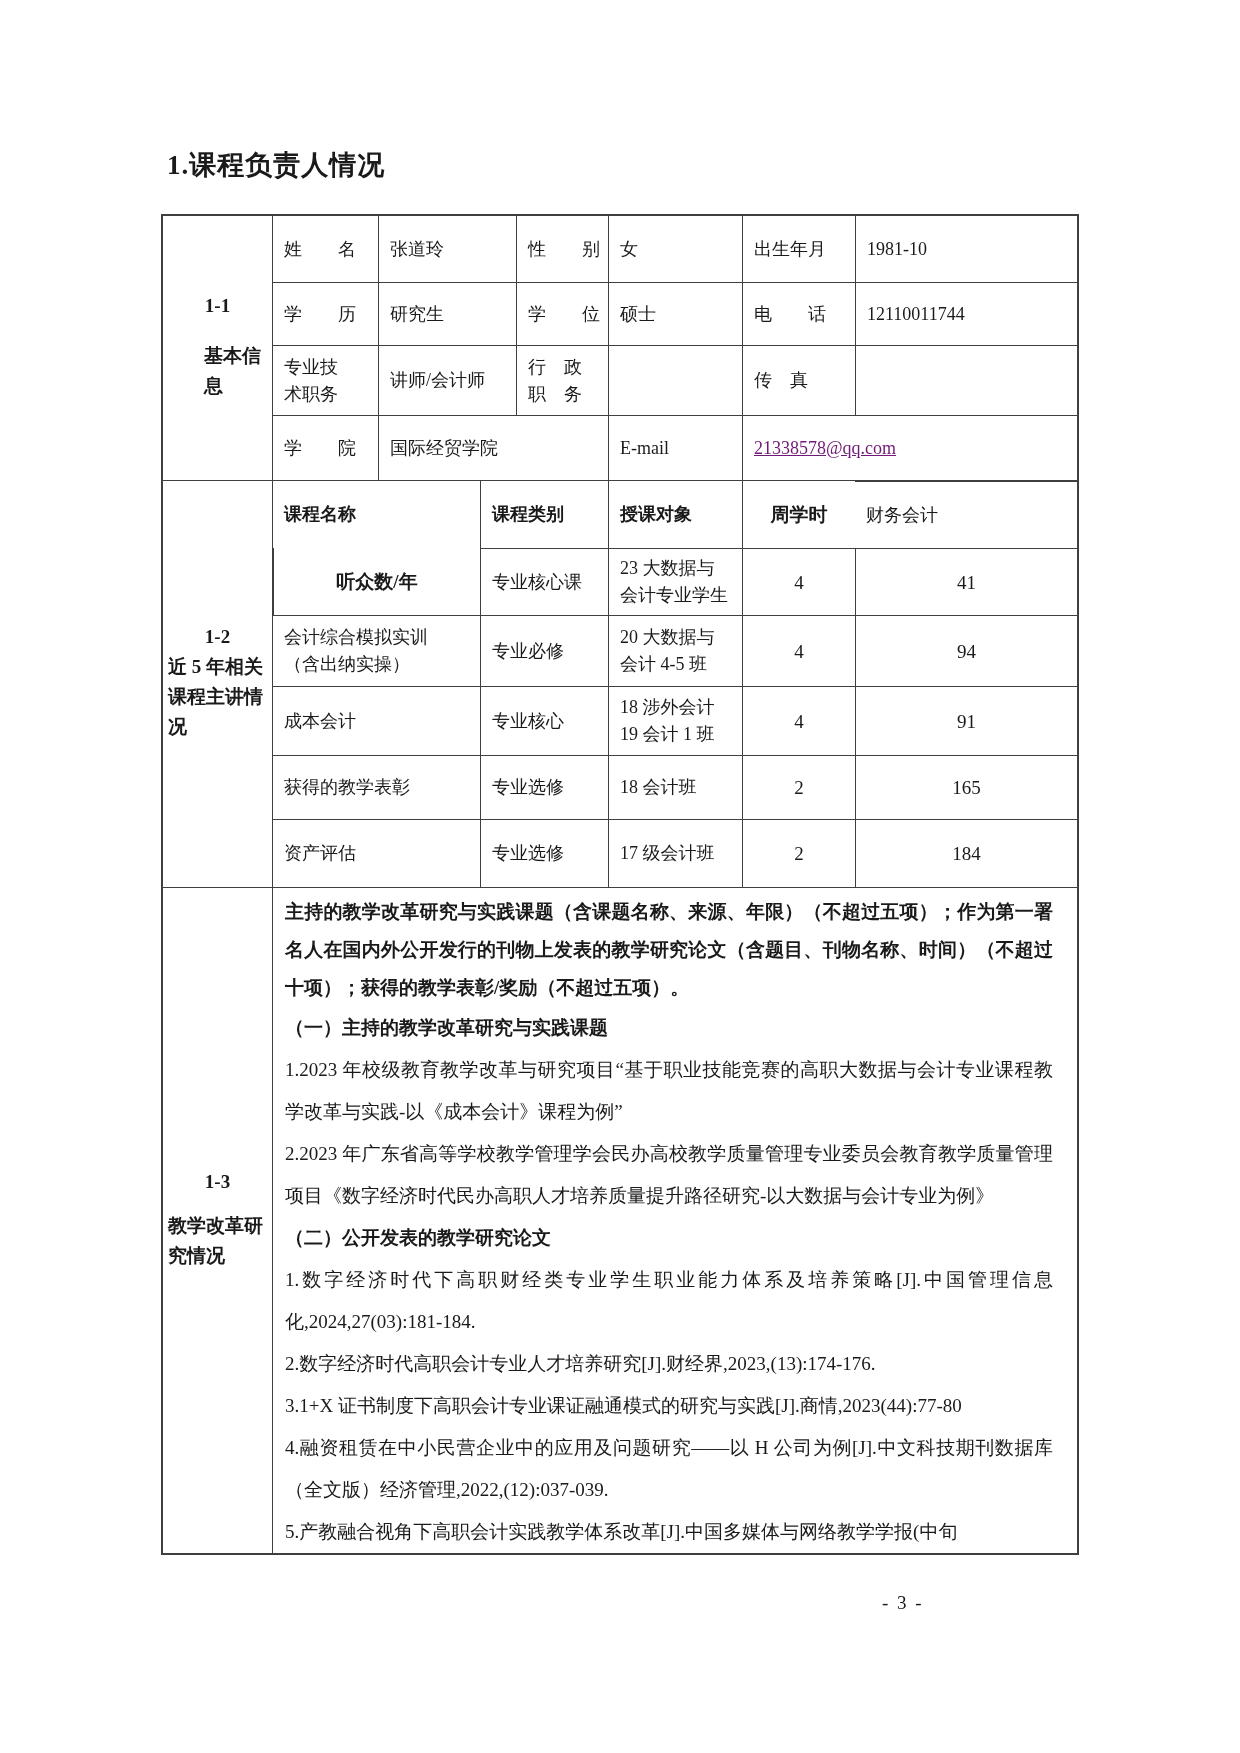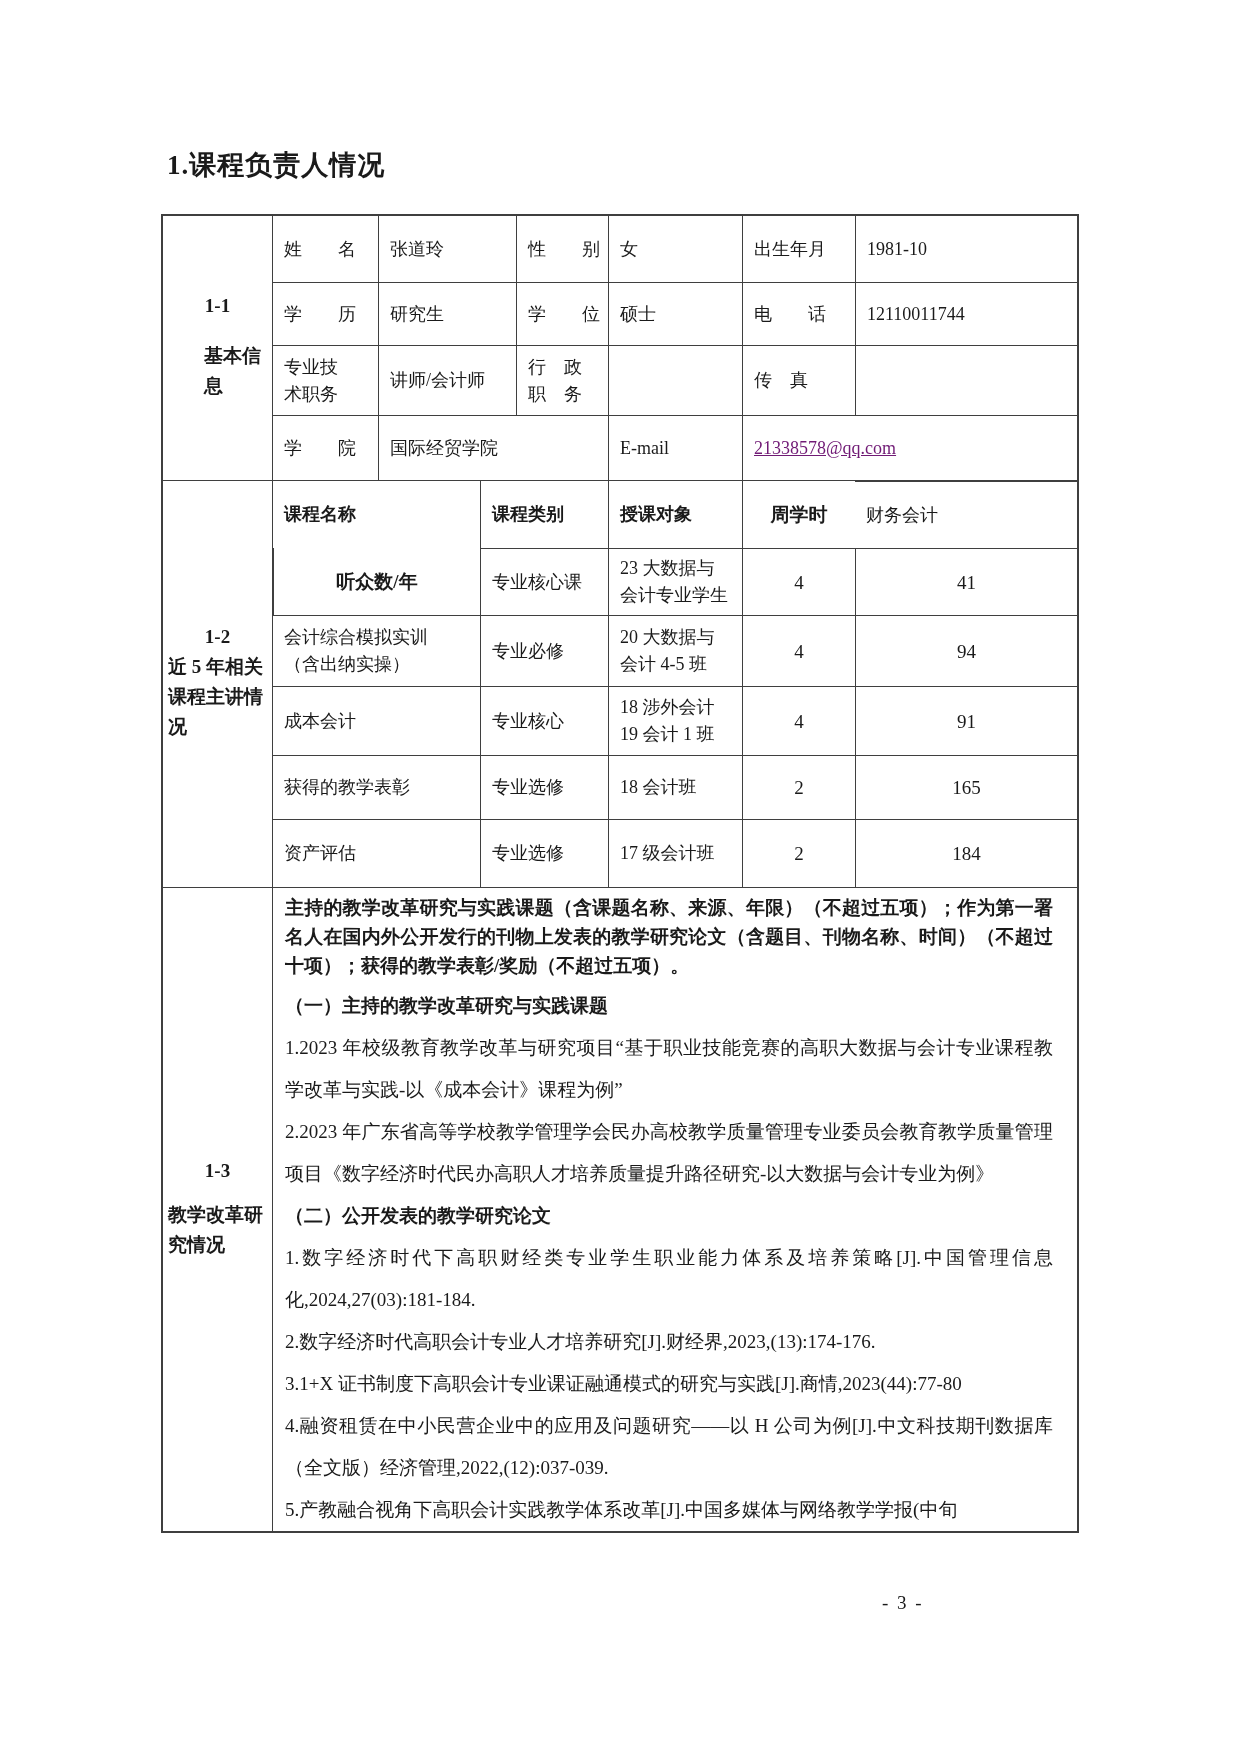--- a/index.html
+++ b/index.html
@@ -40,21 +40,21 @@
   }
   .cell.c1 { border-left:none; }
   .cell.nt { border-top:1px solid #3f3f3f; }
   .cell.hdr { font-weight:bold; }
   .cell.num { justify-content:center; padding:4px 2px; font-size:19px; }
   .span2 { grid-column:span 2; }
   .email-link { color:#701a75; text-decoration:underline; cursor:pointer; }
   .s3-body { flex:1; box-sizing:border-box; padding:5px 24px 0 12px; }
   .para { font-size:19px; line-height:42px; margin:0; text-align:justify; }
   .para.bold { font-weight:bold; }
-  .para.intro { line-height:29px; margin-bottom:5px; }
+  .para.intro { line-height:38px; }
   .page-number { position:absolute; left:882px; top:1592px; font-size:19px; letter-spacing:2px; }
 </style>
 </head>
 <body>
 
 <div class="page-title">1.课程负责人情况</div>
 
 <div class="doc-table">
 
   <div class="sec s1">

